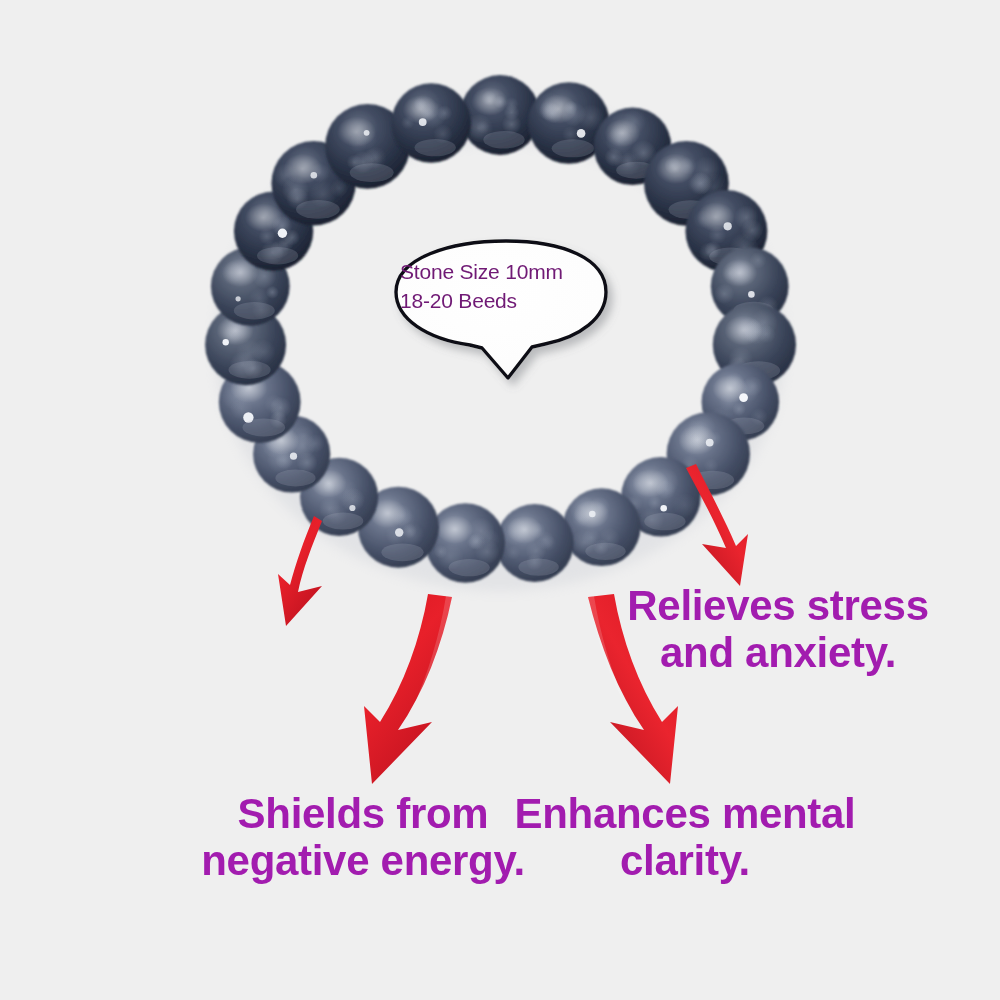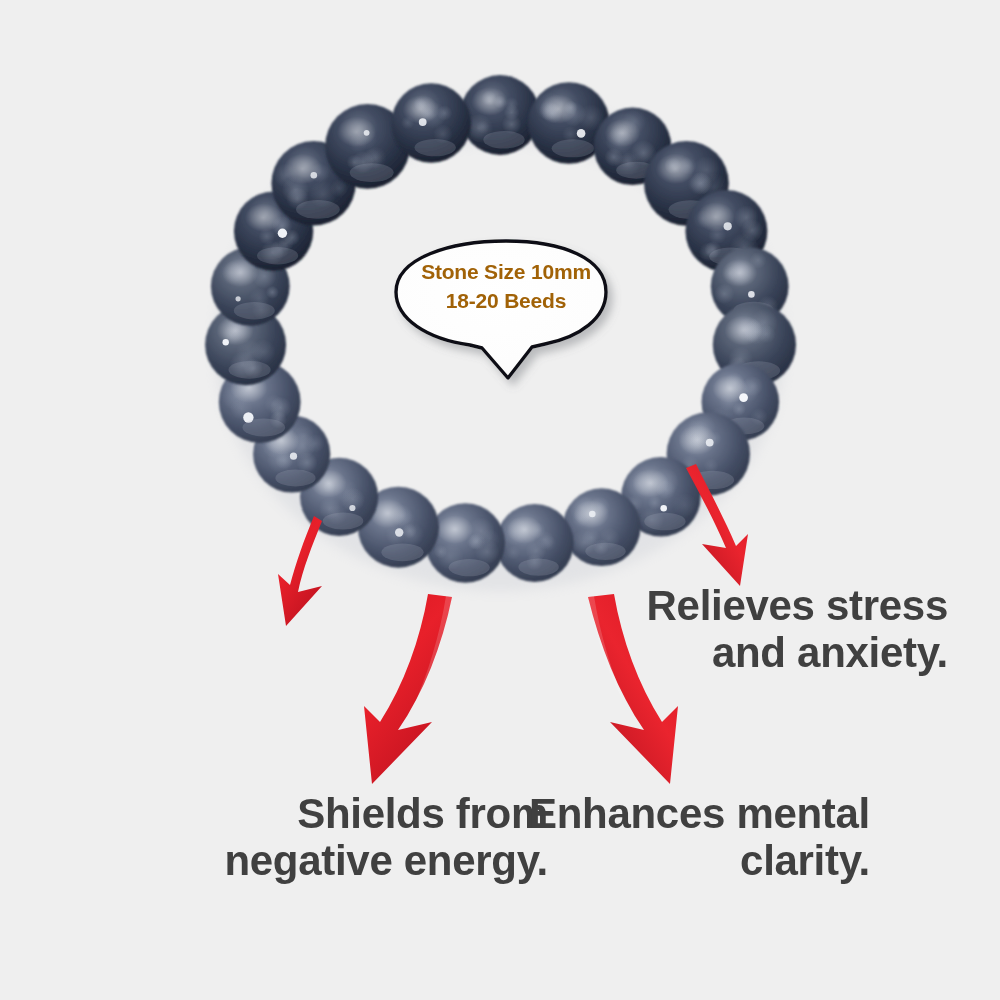--- a/index.html
+++ b/index.html
@@ -22,40 +22,39 @@
   }
   svg.layer {
     position: absolute;
     top: 0;
     left: 0;
     width: 1000px;
     height: 1000px;
   }
   .benefit {
     position: absolute;
-    color: #404040;
+    color: #a21caf;
     font-weight: 700;
     line-height: 1.12;
-    text-align: right;
+    text-align: center;
     white-space: pre-line;
     letter-spacing: -0.3px;
   }
   #benefit-grounds  { left: 78px;  top: 640px; width: 330px; font-size: 42px; }
   #benefit-shields  { left: 178px; top: 790px; width: 370px; font-size: 42px; }
   #benefit-enhances { left: 500px; top: 790px; width: 370px; font-size: 42px; }
   #benefit-relieves { left: 608px; top: 582px; width: 340px; font-size: 42px; }
 
   #bubble-text {
     position: absolute;
     left: 400px;
     top: 258px;
     width: 212px;
-    text-align: center;
-    color: #a16207;
-    font-weight: 700;
+    color: #701a75;
+    font-weight: 400;
     font-size: 21px;
     line-height: 1.38;
     white-space: pre-line;
     letter-spacing: -0.2px;
   }
 </style>
 </head>
 <body>
 
 <div id="stage">

